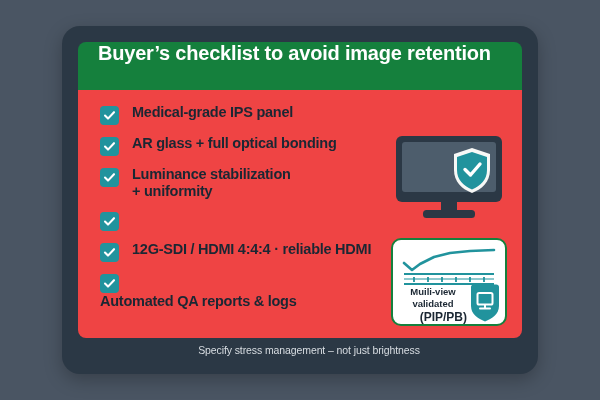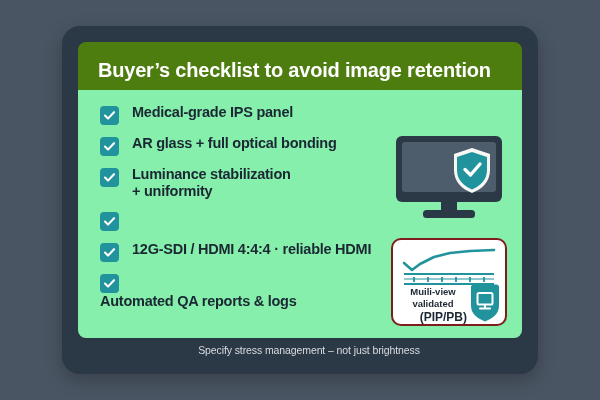--- a/index.html
+++ b/index.html
@@ -27,43 +27,42 @@
     box-sizing: border-box;
   }
 
   
   .header-band {
     position: absolute;
     left: 16px;
     top: 16px;
     width: 444px;
     height: 56px;
-    background: #4d7c0f;
+    background: #15803d;
     border-radius: 8px 8px 0 0;
     display: flex;
-    align-items: center;
     box-sizing: border-box;
   }
   .header-title {
     color: #ffffff;
     font-size: 20px;
     font-weight: bold;
     letter-spacing: -0.2px;
     padding-left: 20px;
     white-space: nowrap;
   }
 
   
   .content-panel {
     position: absolute;
     left: 16px;
     top: 64px;
     width: 444px;
     height: 248px;
-    background: #86efac;
+    background: #ef4444;
     border-radius: 0 0 8px 8px;
     box-sizing: border-box;
   }
 
   
   .checklist {
     position: absolute;
     left: 22px;
     top: 14px;
     width: 290px;
@@ -108,21 +107,21 @@
     height: 86px;
   }
 
   
   .validated-card {
     position: absolute;
     left: 313px;
     top: 148px;
     width: 116px;
     height: 88px;
-    border: 2px solid #7f1d1d;
+    border: 2px solid #15803d;
     border-radius: 10px;
     background: #ffffff;
     box-sizing: border-box;
   }
   .mini-chart {
     position: absolute;
     left: 7px;
     top: 6px;
   }
   .validated-text {

